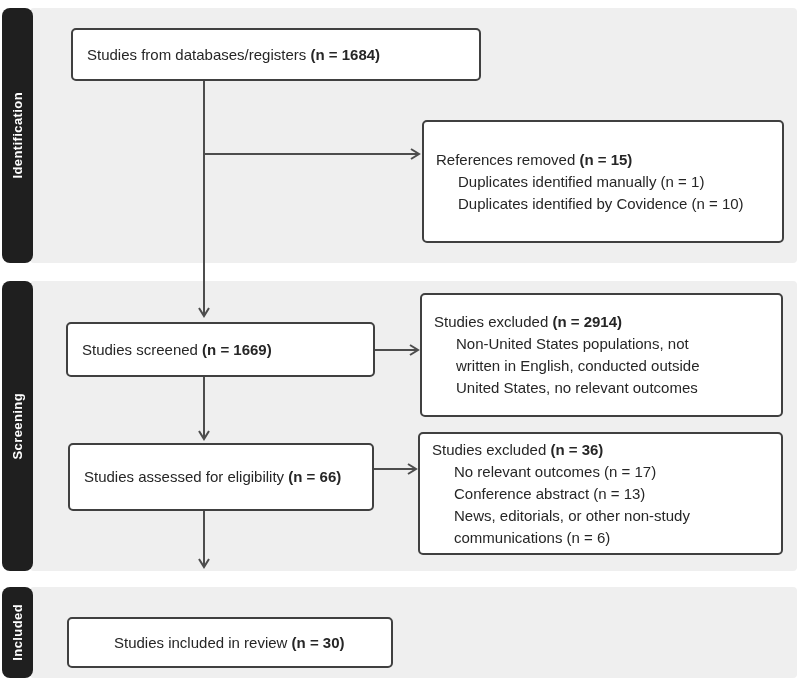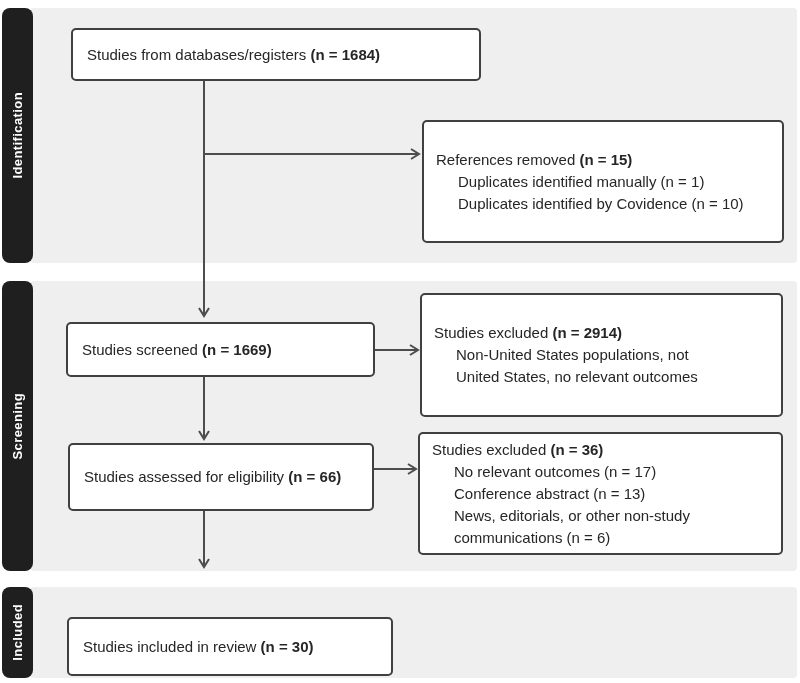--- a/index.html
+++ b/index.html
@@ -90,20 +90,21 @@
       <span class="count">(n = 1669)</span>
     </div>
   </div>
 
   <div class="box" style="left:420px;top:293px;width:363px;height:124px;">
     <div class="box-head">
       <span>Studies excluded</span>
       <span class="count">(n = 2914)</span>
     </div>
     <div class="box-detail">Non-United States populations, not</div>
+    <div class="box-detail">written in English, conducted outside</div>
     <div class="box-detail">United States, no relevant outcomes</div>
   </div>
 
   <div class="box single" style="left:68px;top:443px;width:306px;height:68px;">
     <div class="box-head">
       <span>Studies assessed for eligibility</span>
       <span class="count">(n = 66)</span>
     </div>
   </div>
 
@@ -111,20 +112,20 @@
     <div class="box-head">
       <span>Studies excluded</span>
       <span class="count">(n = 36)</span>
     </div>
     <div class="box-detail">No relevant outcomes (n = 17)</div>
     <div class="box-detail">Conference abstract (n = 13)</div>
     <div class="box-detail">News, editorials, or other non-study</div>
     <div class="box-detail">communications (n = 6)</div>
   </div>
 
-  <div class="box single" style="left:67px;top:617px;width:326px;height:59px;">
+  <div class="box single" style="left:67px;top:617px;width:326px;height:51px;padding-left:31px;">
     <div class="box-head">
       <span>Studies included in review</span>
       <span class="count">(n = 30)</span>
     </div>
   </div>
 
 </div>
 
 </body></html>

